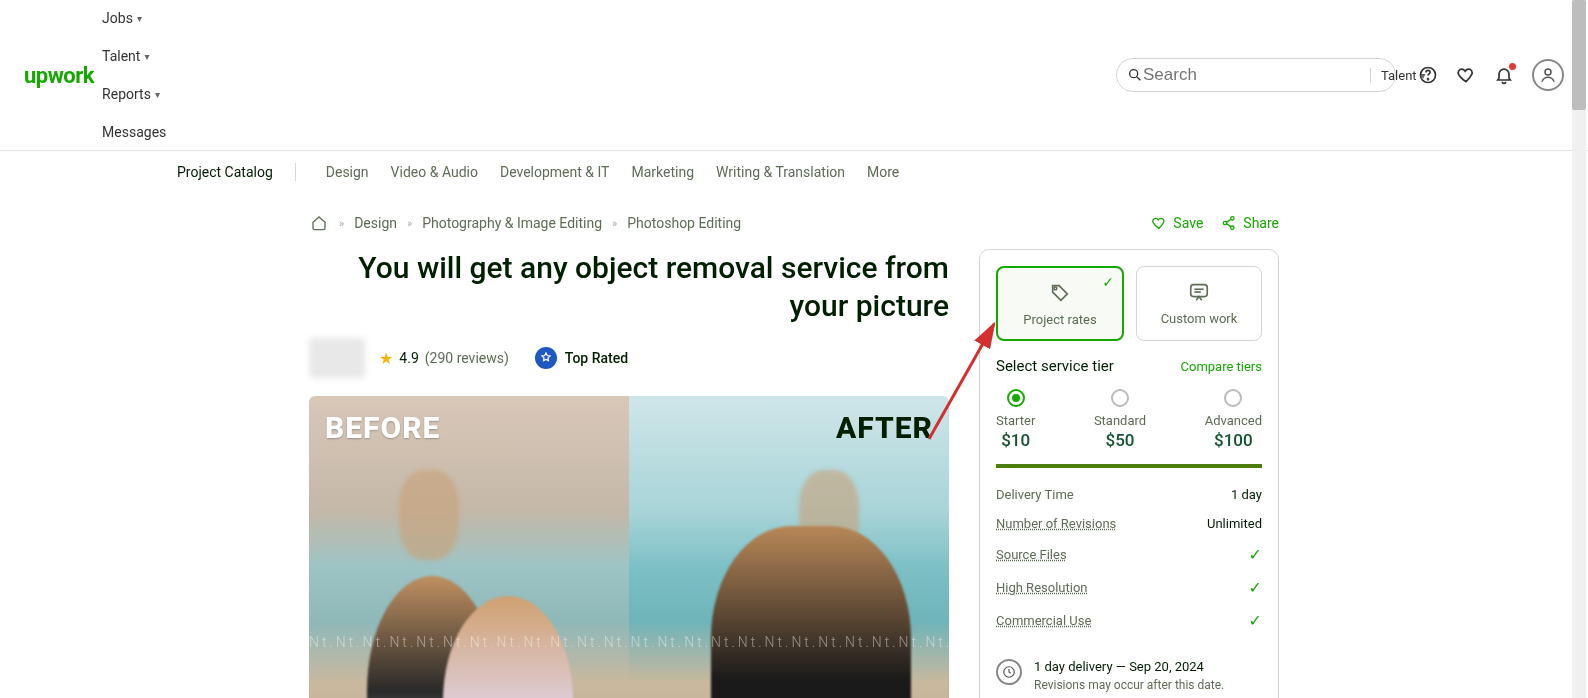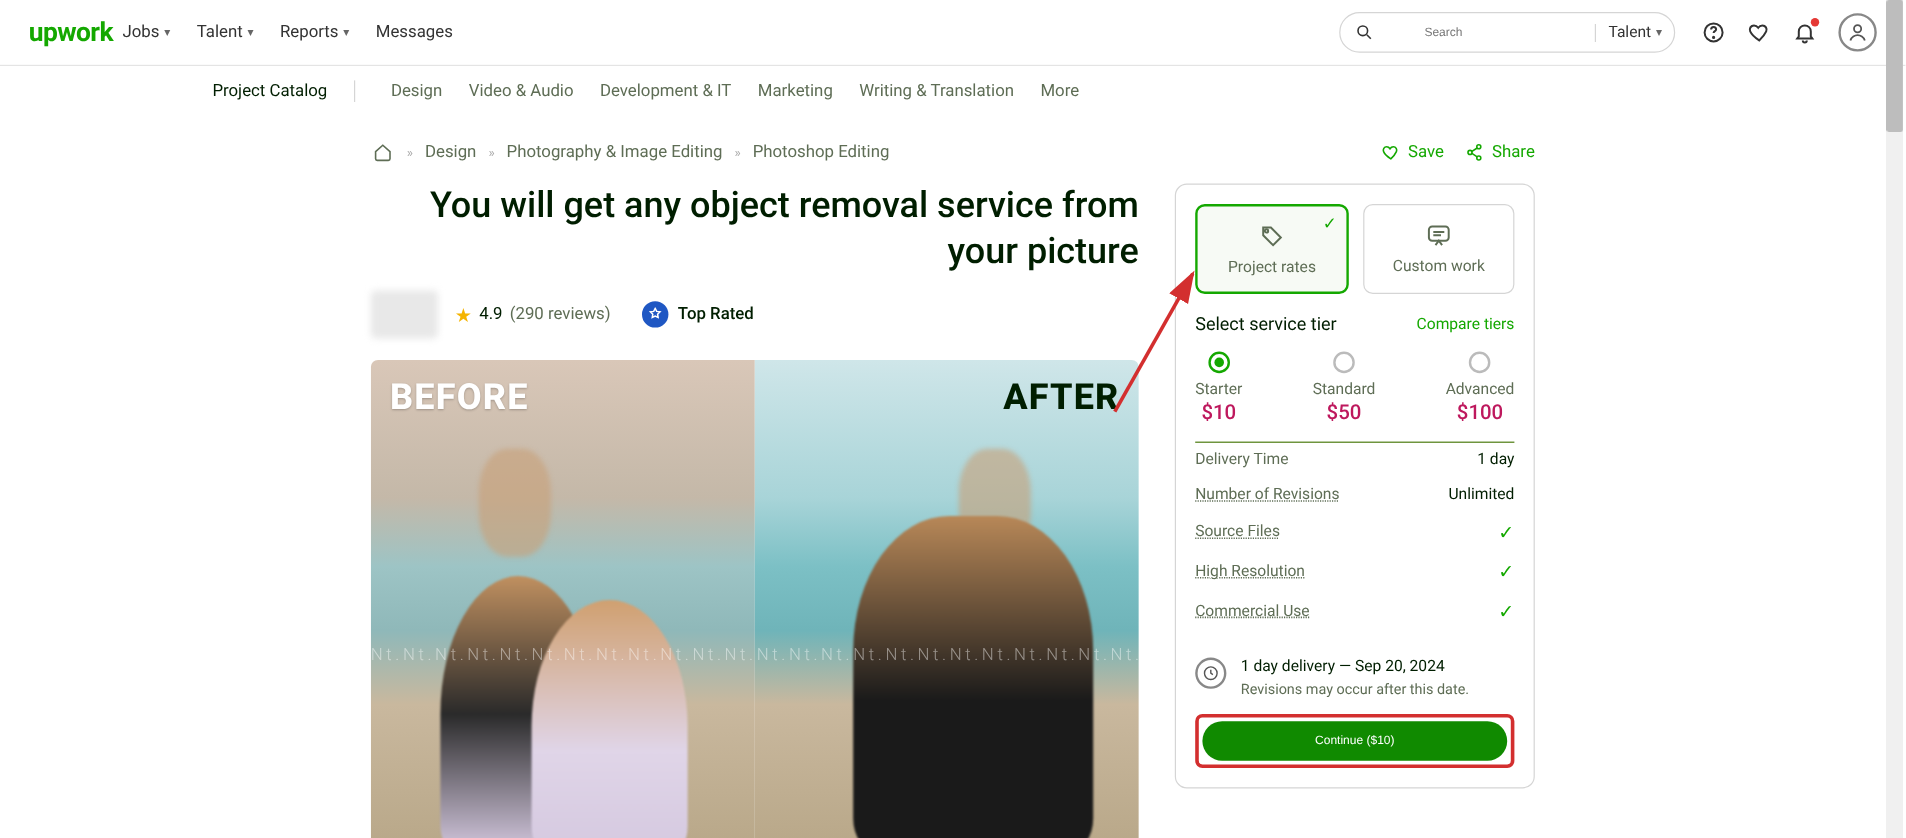--- a/index.html
+++ b/index.html
@@ -1,24 +1,24 @@
 <!DOCTYPE html>
 <html><head>
 <meta charset="utf-8">
 <style>
   * { box-sizing: border-box; margin: 0; padding: 0; }
   body { font-family: -apple-system, BlinkMacSystemFont, "Segoe UI", Roboto, Arial, sans-serif; color: #001e00; background: #fff; }
   .topbar { display: flex; align-items: center; padding: 10px 24px; border-bottom: 1px solid #e4e4e4; gap: 8px; }
   .logo { color: #14a800; font-weight: 700; font-size: 22px; letter-spacing: -0.5px; }
-  .topnav { display: flex; gap: 22px; font-size: 14px; color: #333; }
+  .topnav { display: flex; gap: 22px; font-size: 14px; color: #333; flex-direction: column; }
   .topnav-item { display: inline-flex; align-items: center; gap: 4px; cursor: pointer; }
   .caret { font-size: 10px; color: #666; }
   .spacer { flex: 1; }
   .searchbar { display: flex; align-items: center; border: 1px solid #d5d5d5; border-radius: 24px; padding: 6px 10px; width: 280px; }
-  .searchbar input { border: none; outline: none; flex: 1; font-size: 10px; background: transparent; margin-left: 40px; }
+  .searchbar input { border: none; outline: none; flex: 1; font-size: 17px; background: transparent; }
   .searchbar .sep { border-left: 1px solid #d5d5d5; padding-left: 10px; margin-left: 6px; font-size: 13px; color: #333; display: inline-flex; align-items: center; gap: 4px; }
   .topicons { display: flex; gap: 18px; align-items: center; margin-left: 14px; }
   .icon { width: 20px; height: 20px; display: inline-flex; align-items: center; justify-content: center; color: #333; }
   .avatar { width: 32px; height: 32px; border: 2px solid #888; border-radius: 50%; display: inline-flex; align-items: center; justify-content: center; }
   .avatar svg { width: 18px; height: 18px; }
   .notif { position: relative; }
   .notif::after { content: ''; position: absolute; top: -2px; right: -2px; width: 7px; height: 7px; background: #e53935; border-radius: 50%; }
   .subbar { display: flex; align-items: center; gap: 22px; padding: 12px 24px 14px 177px; font-size: 14px; color: #5e6d55; }
   .subbar .divider { border-left: 1px solid #d5d5d5; height: 18px; margin-right: 8px; }
   .subbar .cat { color: #5e6d55; cursor: pointer; }
@@ -57,27 +57,27 @@
   .watermark { position: absolute; top: 58%; left: 0; right: 0; font-size: 14px; letter-spacing: 3px; color: rgba(255,255,255,0.45); text-align: center; font-weight: 300; white-space: nowrap; overflow: hidden; }
   .right { width: 300px; }
   .card { border: 1px solid #d5d5d5; border-radius: 10px; padding: 16px; }
   .tab-row { display: flex; gap: 12px; margin-bottom: 16px; }
   .tab-card { flex: 1; border: 1px solid #d5d5d5; border-radius: 8px; padding: 14px 8px 12px 8px; text-align: center; position: relative; cursor: pointer; font-size: 13px; color: #5e6d55; display: flex; flex-direction: column; align-items: center; gap: 8px; }
   .tab-card.active { border: 2px solid #14a800; background: #f7faf5; }
   .tab-check { position: absolute; top: 6px; right: 8px; color: #14a800; font-size: 14px; }
   .tier-head { display: flex; justify-content: space-between; align-items: center; margin-bottom: 14px; }
   .tier-head .t { font-size: 15px; color: #001e00; }
   .compare { color: #14a800; font-size: 13px; cursor: pointer; }
-  .tiers { display: flex; justify-content: space-between; border-bottom: 1px solid #4d7c0f; padding-bottom: 14px; }
+  .tiers { display: flex; justify-content: space-between; border-bottom: 4px solid #4d7c0f; padding-bottom: 14px; margin-bottom: 12px; }
   .tier { text-align: center; cursor: pointer; }
   .radio { width: 18px; height: 18px; border: 2px solid #bbb; border-radius: 50%; margin: 0 auto 6px auto; display: flex; align-items: center; justify-content: center; }
   .radio.on { border-color: #14a800; }
   .radio.on::after { content: ''; width: 8px; height: 8px; background: #14a800; border-radius: 50%; }
   .tier-name { font-size: 13px; color: #5e6d55; margin-bottom: 2px; }
-  .tier-price { font-size: 17px; font-weight: 500; color: #be185d; }
+  .tier-price { font-size: 17px; font-weight: 500; color: #14532d; }
   .feat { display: flex; justify-content: space-between; align-items: center; font-size: 13px; padding: 7px 0; color: #5e6d55; }
   .feat .k.u { text-decoration: underline dotted; cursor: help; }
   .feat .v { color: #001e00; }
   .feat .chk { color: #14a800; font-size: 16px; }
   .delivery { display: flex; gap: 12px; align-items: flex-start; margin-top: 22px; }
   .delivery .ico { width: 26px; height: 26px; border: 2px solid #888; border-radius: 50%; display: flex; align-items: center; justify-content: center; flex-shrink: 0; }
   .delivery .txt .a { font-size: 13px; color: #001e00; margin-bottom: 4px; }
   .delivery .txt .b { font-size: 12px; color: #5e6d55; }
   .cta-wrap { margin-top: 14px; border: 3px solid #d32f2f; border-radius: 6px; padding: 3px; }
   .cta { background: #108a00; color: #fff; border: none; border-radius: 24px; padding: 11px 0; width: 100%; font-size: 10px; font-weight: 500; cursor: pointer; }

